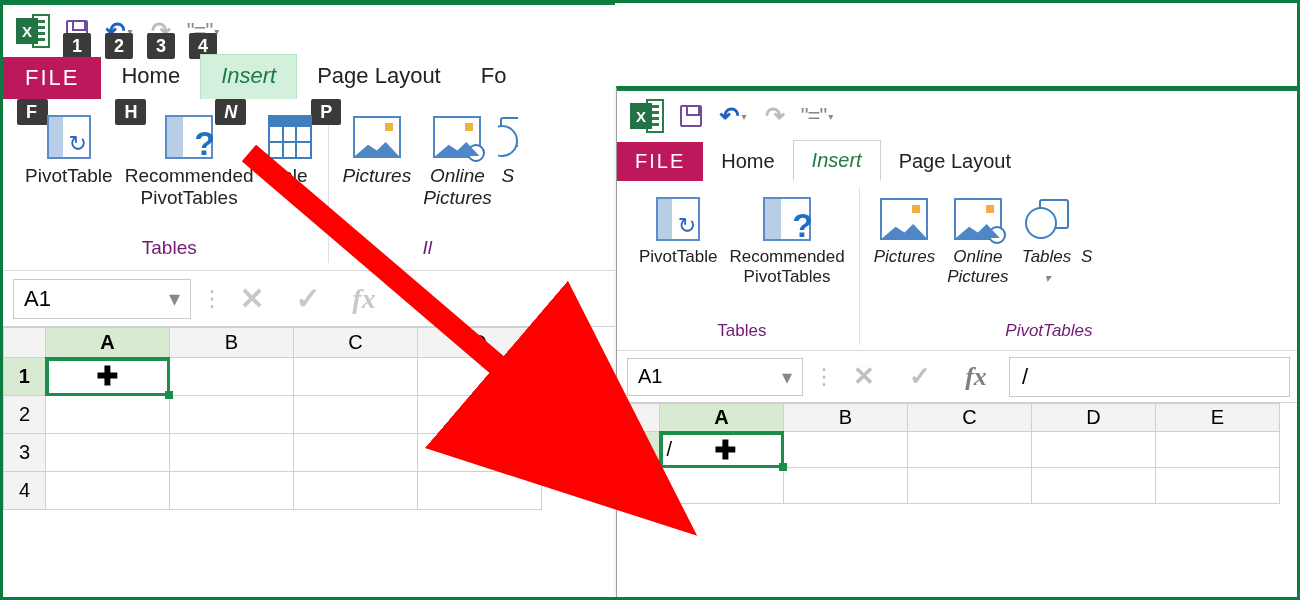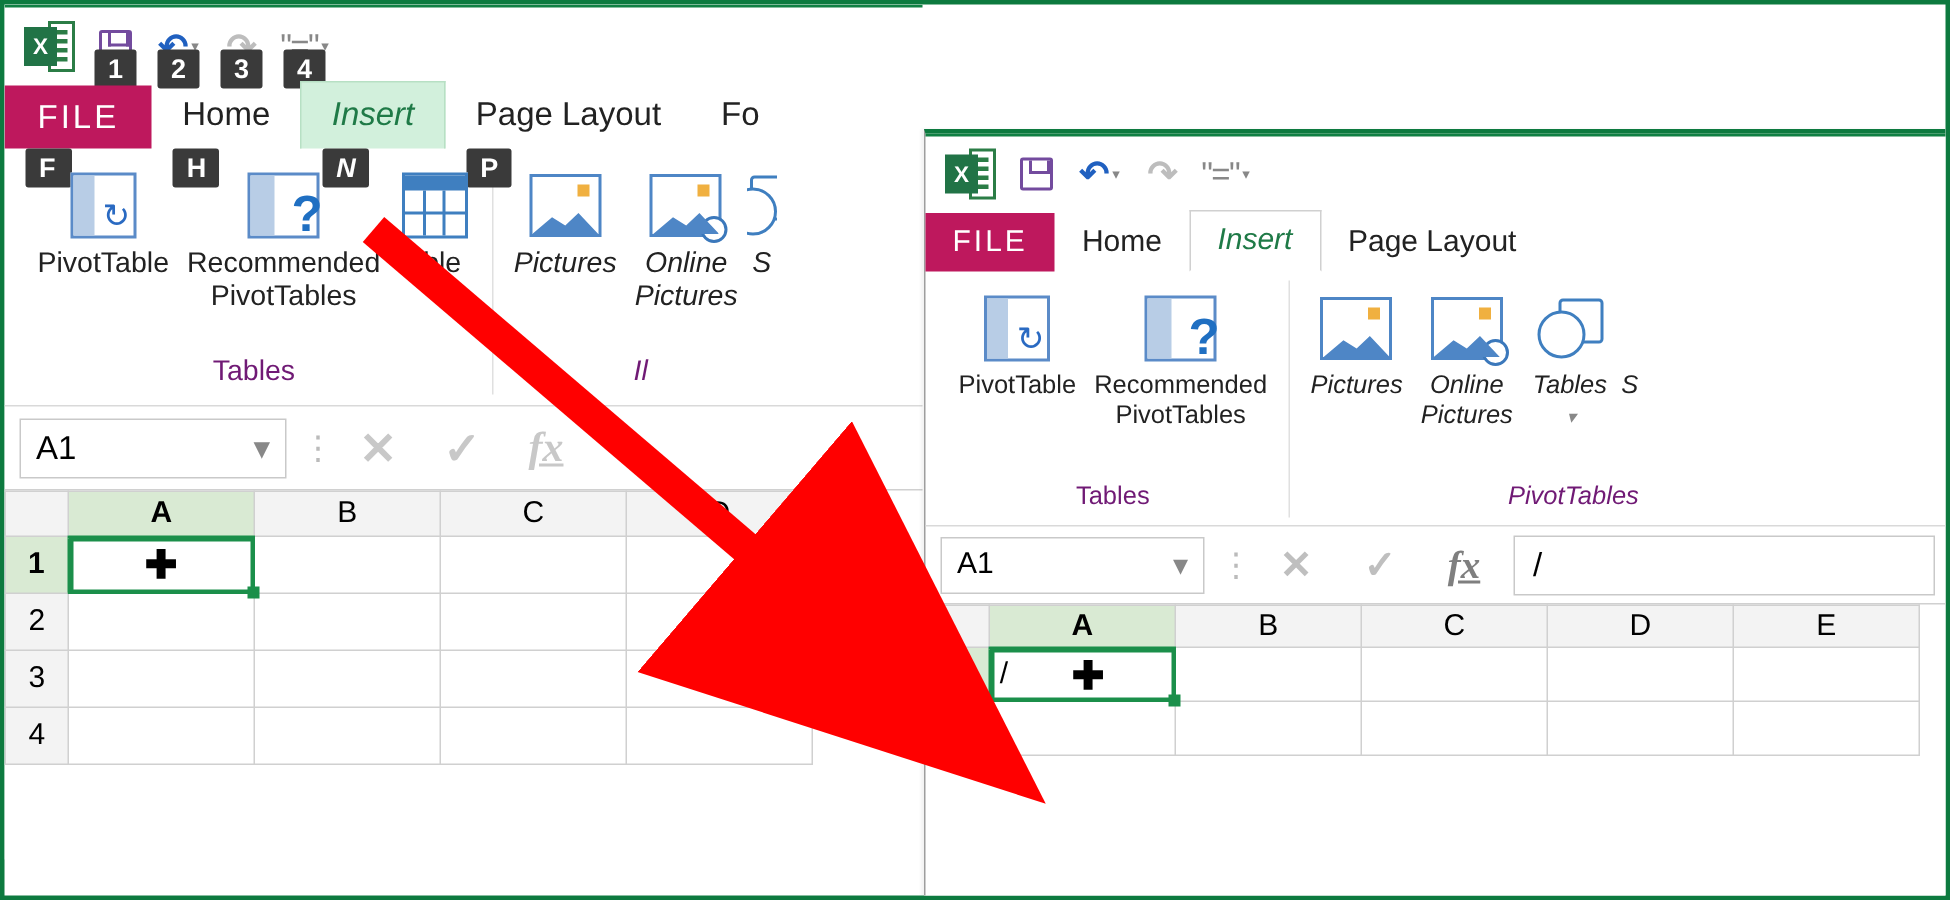--- a/index.html
+++ b/index.html
@@ -97,21 +97,21 @@
   .pic-shapes{width:44px;height:40px;position:relative;}
   .pic-shapes::before{content:"";position:absolute;top:0;right:0;width:26px;height:26px;border:2px solid #3f7fc0;border-radius:3px;}
   .pic-shapes::after{content:"";position:absolute;left:0;bottom:0;width:28px;height:28px;border:2px solid #3f7fc0;border-radius:50%;background:#fff;}
 
   
   .fxrow{ height:56px; display:flex; align-items:center; padding:8px 10px; gap:10px; border-bottom:1px solid #d0d0d0;}
   .namebox{ width:178px; height:40px; border:1px solid #c9c9c9; display:flex; align-items:center; padding:0 10px; font-size:22px; justify-content:space-between;}
   .namebox .dd{color:#888;}
   .dotsep{color:#bbb;font-size:22px;letter-spacing:-4px;}
   .fxbtn{width:46px;height:40px;display:flex;align-items:center;justify-content:center;font-size:30px;color:#c8c8c8;font-weight:bold;}
-  .fxbtn.fx{font-style:italic;font-family:"Times New Roman",serif;font-size:28px;text-decoration:underline;}
+  .fxbtn.fx{font-style:italic;font-family:"Times New Roman",serif;font-size:28px;}
   .fbar{flex:1;height:40px;border:1px solid #c9c9c9;padding:0 12px;font-size:22px;display:flex;align-items:center;background:#fff;}
 
   
   .grid{position:relative;}
   .grid table{border-collapse:collapse;table-layout:fixed;}
   .grid th,.grid td{border:1px solid #d0d0d0;font-size:20px;font-weight:normal;}
   .grid .corner{width:42px;height:28px;background:#f3f3f3;}
   .grid .colh{height:30px;background:#f3f3f3;text-align:center;}
   .grid .colh.sel{background:#d9ead3;border-bottom:2px solid #1b8f4a;font-weight:600;}
   .grid .rowh{width:42px;text-align:center;background:#f3f3f3;}

